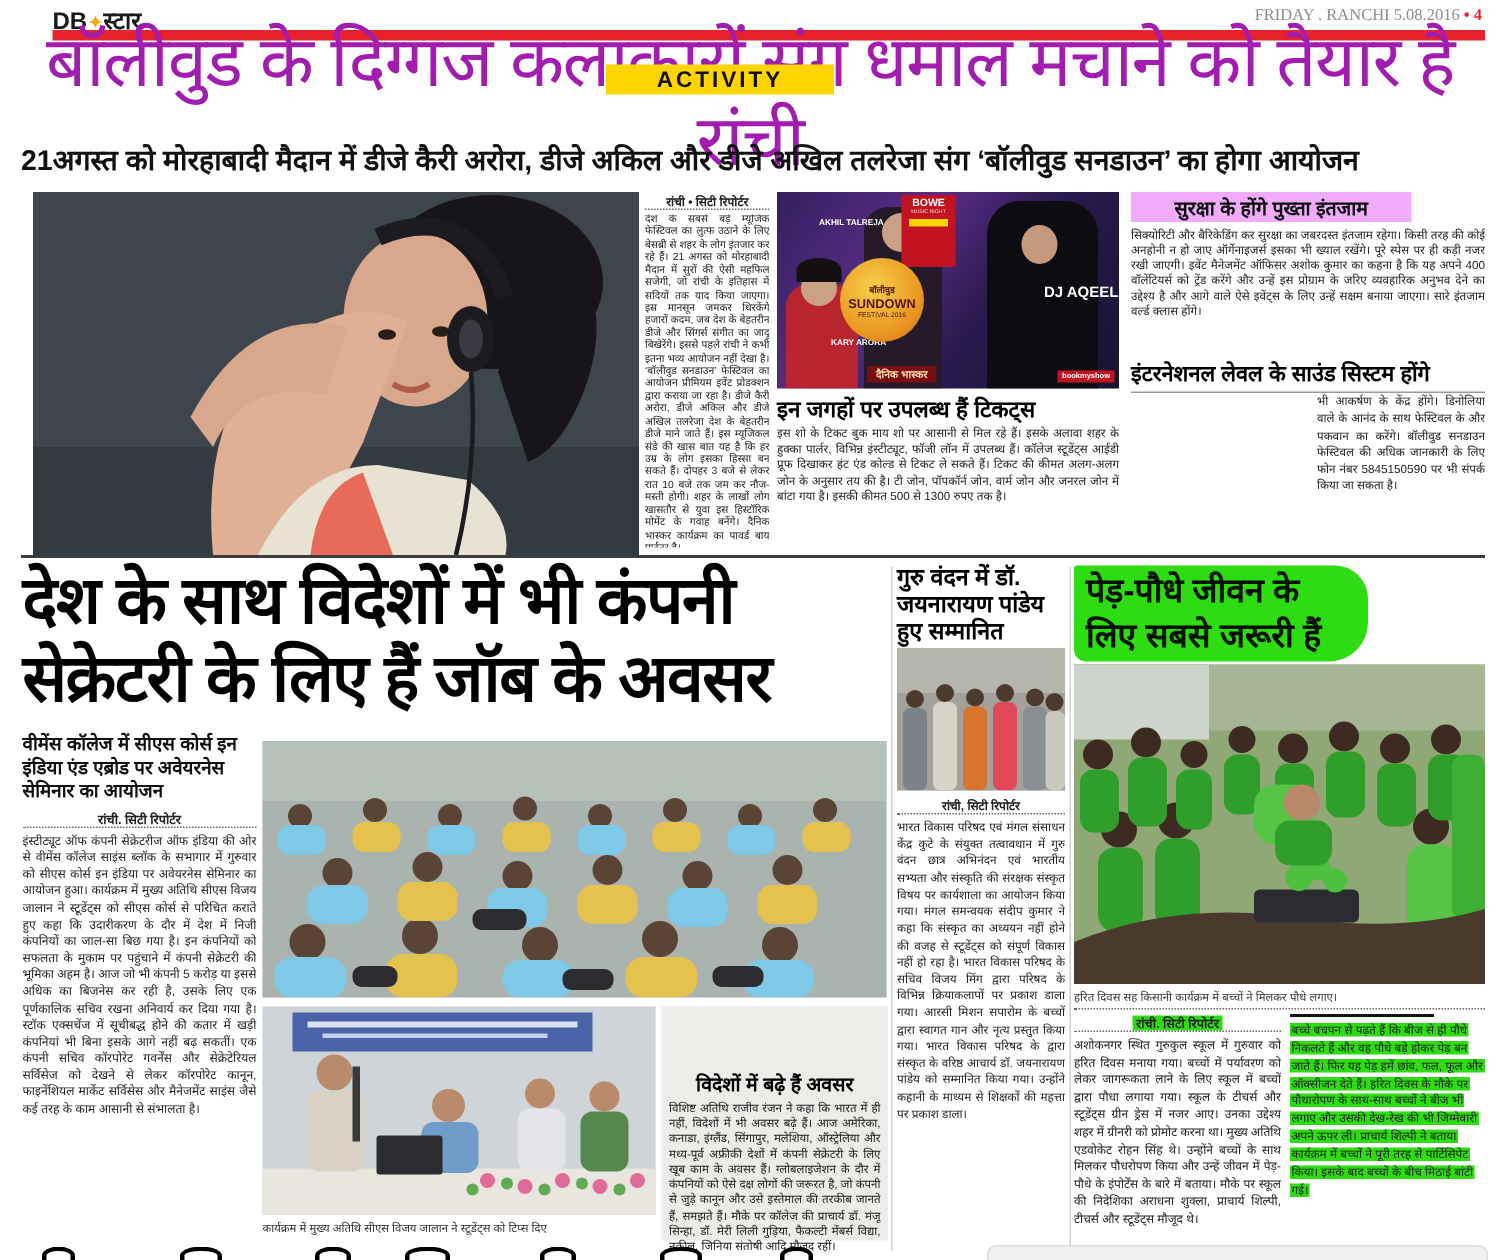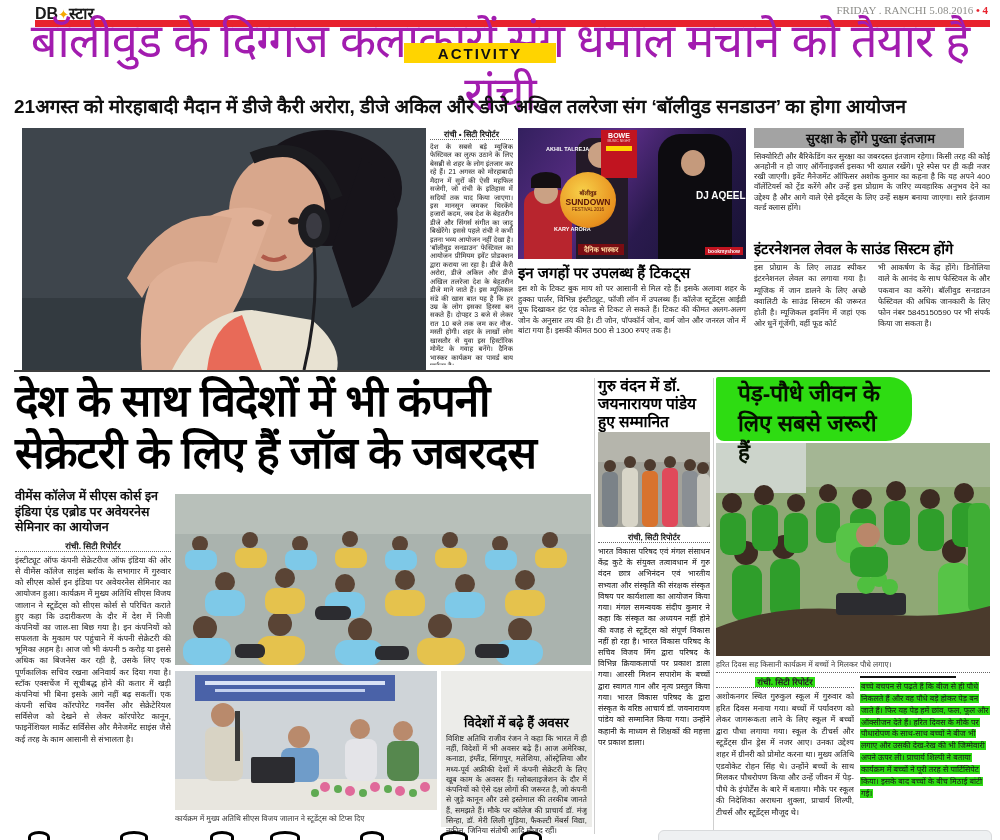--- a/index.html
+++ b/index.html
@@ -47,22 +47,22 @@
   #bowe .sub{display:block;font-weight:normal;font-size:3.5px;color:#f2d2d2;}
   #bowe .bar{display:block;margin:2px auto 0;width:26px;height:5px;background:#ffd400;}
   .poster-label{position:absolute;color:#fff;font-weight:bold;margin-left:20px;}
   #brand-strip{position:absolute;left:60px;bottom:4px;background:#7a0d12;color:#ffd9a0;
     font-size:7px;font-weight:bold;padding:1px 6px;}
   #bms{position:absolute;right:3px;bottom:4px;background:#c11420;color:#fff;
     font-size:5px;font-weight:bold;padding:1px 3px;}
 
   #tickets-head{left:518px;top:262px;width:228px;font-size:15px;font-weight:900;color:#000;}
   #tickets-body{left:518px;top:284px;width:228px;height:80px;font-size:7.8px;line-height:1.35;}
-  #security-headbox{left:754px;top:128px;width:187px;height:20px;background:#a3a3a3;
-    display:flex;align-items:center;justify-content:center;padding-left:23px;}
+  #security-headbox{left:754px;top:128px;width:187px;height:20px;background:#f0abfc;
+    display:flex;align-items:center;justify-content:center;}
   #security-headbox span{font-size:13px;font-weight:900;color:#0c0c0c;}
   #security-body{left:754px;top:152px;width:236px;height:84px;font-size:7.8px;line-height:1.3;}
   #sound-head{left:754px;top:238px;width:236px;font-size:14.5px;font-weight:900;color:#000;
     border-bottom:1px solid #9a9a9a;padding-bottom:3px;}
   #sound-left{left:754px;top:262px;width:112px;height:102px;font-size:7.8px;line-height:1.45;}
   #sound-right{left:878px;top:262px;width:112px;height:102px;font-size:7.8px;line-height:1.45;}
 
   #hdiv{left:14px;top:370px;width:976px;height:2px;background:#3d3d3d;}
 
   
@@ -84,21 +84,21 @@
 
   #vdiv3{left:594px;top:378px;height:456px;}
   #guru-head{left:598px;top:377px;width:112px;font-size:15.5px;font-weight:900;line-height:1.15;color:#000;}
   #guru-photo{left:598px;top:432px;width:112px;height:95px;overflow:hidden;background:#9b9b93;}
   #guru-byline{left:598px;top:531px;width:112px;font-size:8px;}
   #guru-dot{left:598px;top:542px;width:112px;}
   #guru-body{left:598px;top:546px;width:112px;height:292px;font-size:7.9px;line-height:1.42;}
 
   #vdiv4{left:713px;top:378px;height:456px;}
   #green-headbox{left:716px;top:377px;width:196px;height:64px;background:#2edc12;
-    border-radius:2px 22px 26px 8px;padding:2px 22px;box-sizing:border-box;z-index:2;}
+    border-radius:2px 22px 26px 8px;padding:2px 8px;box-sizing:border-box;z-index:2;}
   #green-headbox div{font-size:22.5px;font-weight:900;line-height:1.32;color:#061000;}
   #kids-photo{left:716px;top:443px;width:274px;height:213px;overflow:hidden;background:#7fa05e;}
   #kids-caption{left:716px;top:659px;width:274px;font-size:7.6px;color:#3a3a3a;}
   #green-dot{left:716px;top:672px;width:274px;}
   #gd-byline{left:716px;top:676px;width:138px;font-size:8.5px;}
   #gd-byline .hl{background:#2edc12;padding:0 2px;}
   #gd-dot{left:716px;top:687px;width:138px;}
   #gd-body{left:716px;top:691px;width:138px;height:145px;font-size:8px;line-height:1.45;}
 
   #resp-col{left:860px;top:674px;width:130px;height:162px;overflow:hidden;}
@@ -188,28 +188,27 @@
   </div>
 
   <div class="abs" id="tickets-head">इन जगहों पर उपलब्ध हैं टिकट्स</div>
   <div class="abs jtext" id="tickets-body">इस शो के टिकट बुक माय शो पर आसानी से मिल रहे हैं। इसके अलावा शहर के हुक्का पार्लर, विभिन्न इंस्टीट्यूट, फॉजी लॉन में उपलब्ध हैं। कॉलेज स्टूडेंट्स आईडी प्रूफ दिखाकर हंट एंड कोल्ड से टिकट ले सकते हैं। टिकट की कीमत अलग-अलग जोन के अनुसार तय की है। टी जोन, पॉपकॉर्न जोन, वार्म जोन और जनरल जोन में बांटा गया है। इसकी कीमत 500 से 1300 रुपए तक है।</div>
 
   <div class="abs" id="security-headbox">
     <span>सुरक्षा के होंगे पुख्ता इंतजाम</span>
   </div>
   <div class="abs jtext" id="security-body">सिक्योरिटी और बैरिकेडिंग कर सुरक्षा का जबरदस्त इंतजाम रहेगा। किसी तरह की कोई अनहोनी न हो जाए ऑर्गेनाइजर्स इसका भी ख्याल रखेंगे। पूरे स्पेस पर ही कड़ी नजर रखी जाएगी। इवेंट मैनेजमेंट ऑफिसर अशोक कुमार का कहना है कि यह अपने 400 वॉलेंटियर्स को ट्रेंड करेंगे और उन्हें इस प्रोग्राम के जरिए व्यवहारिक अनुभव देने का उद्देश्य है और आगे वाले ऐसे इवेंट्स के लिए उन्हें सक्षम बनाया जाएगा। सारे इंतजाम वर्ल्ड क्लास होंगे।</div>
   <div class="abs" id="sound-head">इंटरनेशनल लेवल के साउंड सिस्टम होंगे</div>
-  <div class="abs jtext" id="sound-left">इस प्रोग्राम के लिए लाउड स्पीकर इंटरनेशनल लेवल का लगाया गया है। म्यूजिक में जान डालने के लिए अच्छे क्वालिटी के साउंड सिस्टम की जरूरत होती है। म्यूजिकल इवनिंग में जहां एक ओर धुनें गूंजेंगी, वहीं फूड कोर्ट</div>
   <div class="abs jtext" id="sound-right">भी आकर्षण के केंद्र होंगे। डिनोलिया वाले के आनंद के साथ फेस्टिवल के और पकवान का करेंगे। बॉलीवुड सनडाउन फेस्टिवल की अधिक जानकारी के लिए फोन नंबर 5845150590 पर भी संपर्क किया जा सकता है।</div>
 
   <div class="abs" id="hdiv"></div>
 
   <div class="abs" id="cs-headline">
     <div>देश के साथ विदेशों में भी कंपनी</div>
-    <div>सेक्रेटरी के लिए हैं जॉब के जबरदस</div>
+    <div>सेक्रेटरी के लिए हैं जॉब के अवसर</div>
   </div>
   <div class="abs" id="cs-sub">वीमेंस कॉलेज में सीएस कोर्स इन इंडिया एंड एब्रोड पर अवेयरनेस सेमिनार का आयोजन</div>
   <div class="abs byline" id="cs-byline">रांची. सिटी रिपोर्टर</div>
   <div class="abs dotted" id="cs-dot"></div>
   <div class="abs jtext" id="cs-body">इंस्टीट्यूट ऑफ कंपनी सेक्रेटरीज ऑफ इंडिया की ओर से वीमेंस कॉलेज साइंस ब्लॉक के सभागार में गुरुवार को सीएस कोर्स इन इंडिया पर अवेयरनेस सेमिनार का आयोजन हुआ। कार्यक्रम में मुख्य अतिथि सीएस विजय जालान ने स्टूडेंट्स को सीएस कोर्स से परिचित कराते हुए कहा कि उदारीकरण के दौर में देश में निजी कंपनियों का जाल-सा बिछ गया है। इन कंपनियों को सफलता के मुकाम पर पहुंचाने में कंपनी सेक्रेटरी की भूमिका अहम है। आज जो भी कंपनी 5 करोड़ या इससे अधिक का बिजनेस कर रही है, उसके लिए एक पूर्णकालिक सचिव रखना अनिवार्य कर दिया गया है। स्टॉक एक्सचेंज में सूचीबद्ध होने की कतार में खड़ी कंपनियां भी बिना इसके आगे नहीं बढ़ सकतीं। एक कंपनी सचिव कॉरपोरेट गवर्नेंस और सेक्रेटेरियल सर्विसेज को देखने से लेकर कॉरपोरेट कानून, फाइनेंशियल मार्केट सर्विसेस और मैनेजमेंट साइंस जैसे कई तरह के काम आसानी से संभालता है।</div>
 
   <div class="abs" id="class-photo">
     <svg width="416" height="171" viewBox="0 0 416 171">
       <rect width="416" height="171" fill="#aab3ae"></rect>
       <rect y="0" width="416" height="40" fill="#b8c0ba"></rect>

